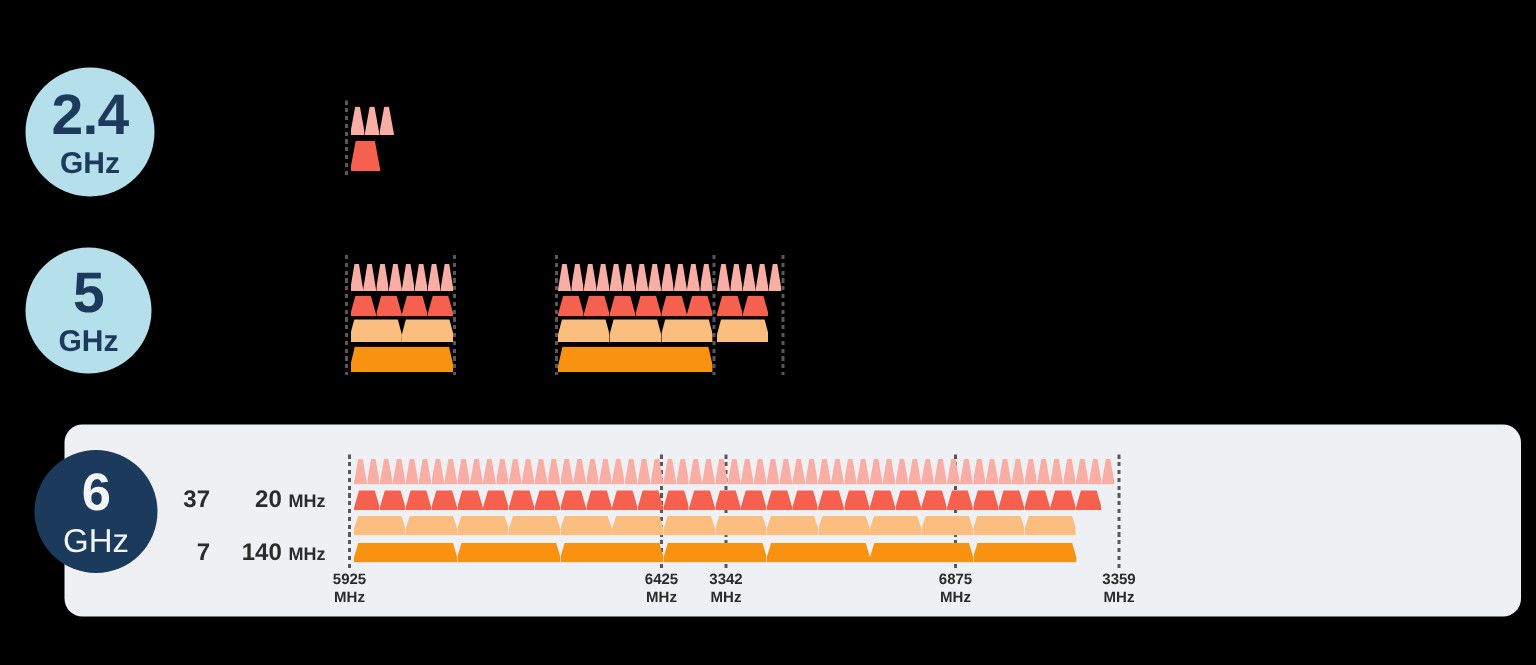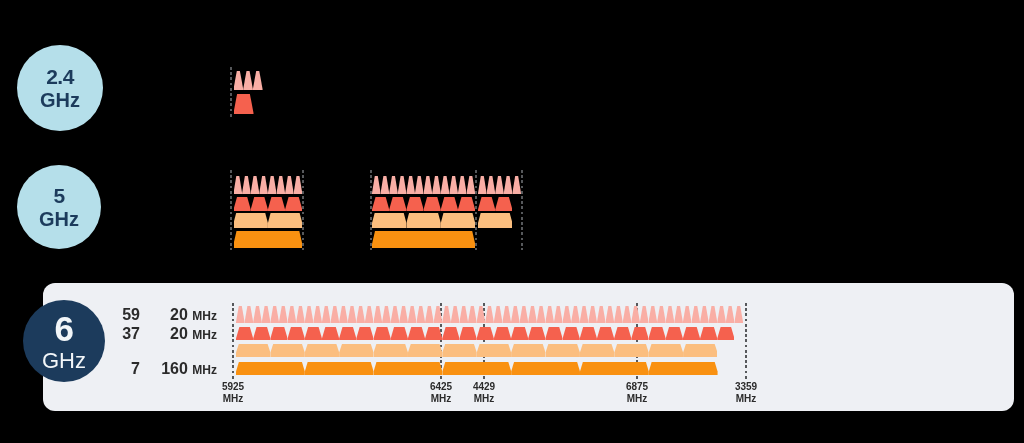--- a/index.html
+++ b/index.html
@@ -7,21 +7,21 @@
     position:relative;width:1024px;height:443px;background:#000000;
     font-family:"Liberation Sans","DejaVu Sans",sans-serif;overflow:hidden;
   }
   
   .circle{
     position:absolute;border-radius:50%;display:flex;flex-direction:column;
     align-items:center;justify-content:center;text-align:center;line-height:1;
   }
   .circle.light{background:#B5DFEA;color:#1C3B5C;}
   .circle.dark{background:#1C3B5C;color:#F2F6F9;z-index:3;}
-  .circle .num{font-weight:700;font-size:21px;letter-spacing:-0.5px;}
+  .circle .num{font-weight:700;font-size:38px;letter-spacing:-0.5px;}
   .circle .unit{font-weight:700;font-size:20px;margin-top:3px;}
   .circle.dark .num{font-size:35px;}
   .circle.dark .unit{font-weight:400;font-size:22px;margin-top:4px;}
   
   .panel{
     position:absolute;left:43px;top:283px;width:971px;height:128px;
     background:#EEF0F4;border-radius:12px;z-index:0;
   }
   
   .ch-row{position:absolute;display:flex;z-index:2;}
@@ -63,43 +63,39 @@
     <span class="unit">GHz</span>
   </div>
 
   <div class="panel"></div>
 
   <div class="circle dark" style="left:23px;top:300px;width:82px;height:82px;">
     <span class="num">6</span>
     <span class="unit">GHz</span>
   </div>
 
-  <div class="lblrow" style="top:305.5px;">
-    <span class="cnt">59</span>
-    <span class="bw"><span>20</span> <span class="u">MHz</span></span>
-  </div>
   <div class="lblrow" style="top:324.5px;">
     <span class="cnt">37</span>
     <span class="bw"><span>20</span> <span class="u">MHz</span></span>
   </div>
   <div class="lblrow" style="top:359.5px;">
     <span class="cnt">7</span>
-    <span class="bw"><span>160</span> <span class="u">MHz</span></span>
+    <span class="bw"><span>140</span> <span class="u">MHz</span></span>
   </div>
 
   <div class="tick" style="left:233px;">
     <span>5925</span>
       <span>MHz</span>
   </div>
   <div class="tick" style="left:441px;">
     <span>6425</span>
       <span>MHz</span>
   </div>
   <div class="tick" style="left:484px;">
-    <span>4429</span>
+    <span>3342</span>
       <span>MHz</span>
   </div>
   <div class="tick" style="left:637px;">
     <span>6875</span>
       <span>MHz</span>
   </div>
   <div class="tick" style="left:746px;">
     <span>3359</span>
       <span>MHz</span>
   </div>

